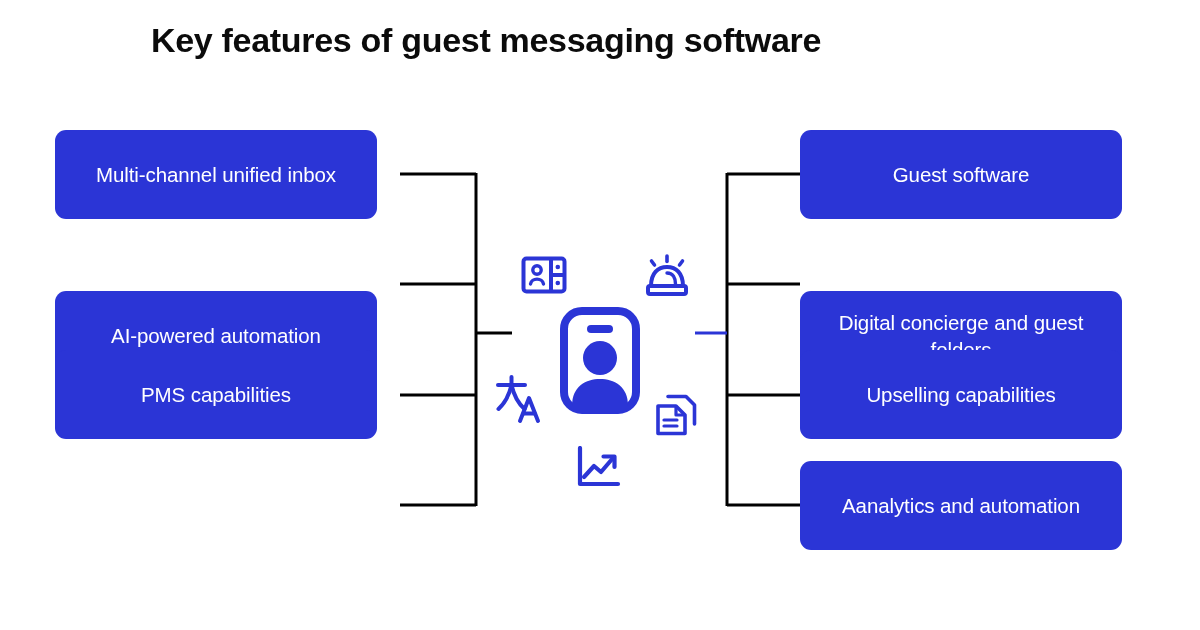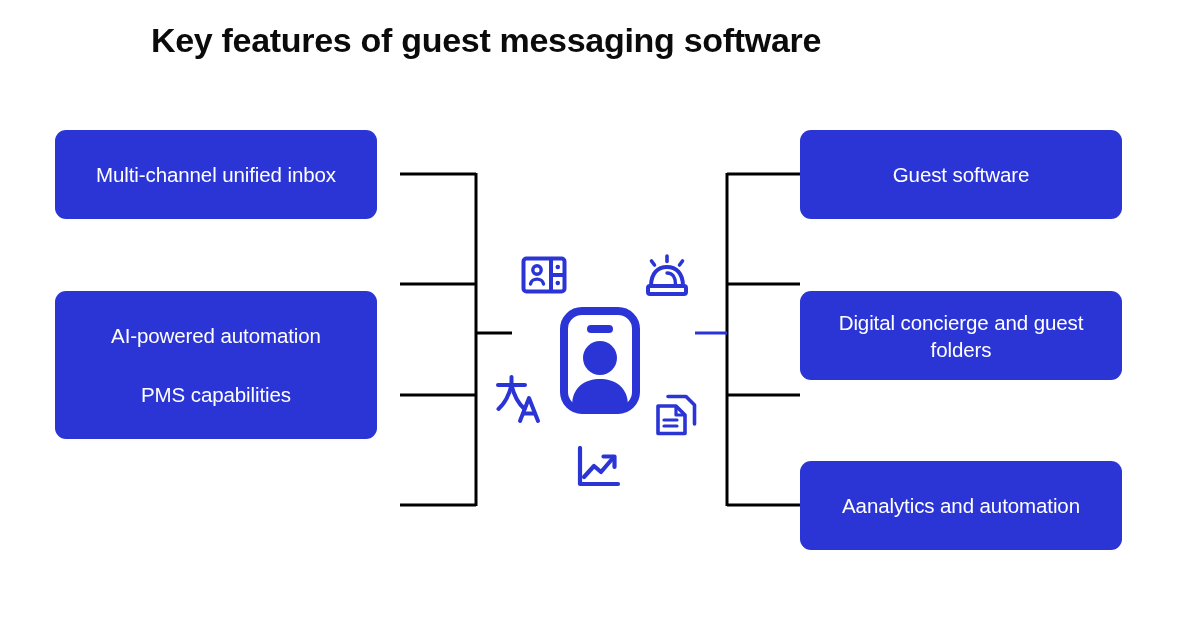--- a/index.html
+++ b/index.html
@@ -126,20 +126,23 @@
   <div class="feature-box left row-2">
     <span class="feature-label">PMS capabilities</span>
   </div>
 
   <div class="feature-box right row-0">
     <span class="feature-label">Guest software</span>
   </div>
   <div class="feature-box right row-1">
     <span class="feature-label">Digital concierge and guest folders</span>
   </div>
+  <div class="feature-box right row-2">
+    <span class="feature-label">Upselling capabilities</span>
+  </div>
   <div class="feature-box right row-3">
     <span class="feature-label">Aanalytics and automation</span>
   </div>
 
   <div class="icon icon-badge">
     <svg width="80" height="107" viewBox="0 0 80 107">
       <rect x="4" y="4" width="72" height="99" rx="18" ry="18" fill="none" stroke="#2b35d6" stroke-width="8"></rect>
       <rect x="27" y="18" width="26" height="8" rx="4" ry="4" fill="#2b35d6"></rect>
       <circle cx="40" cy="51" r="17" fill="#2b35d6"></circle>
       <path d="M12 99 C 12 79, 26 72, 40 72 C 54 72, 68 79, 68 99 Z" fill="#2b35d6"></path>

